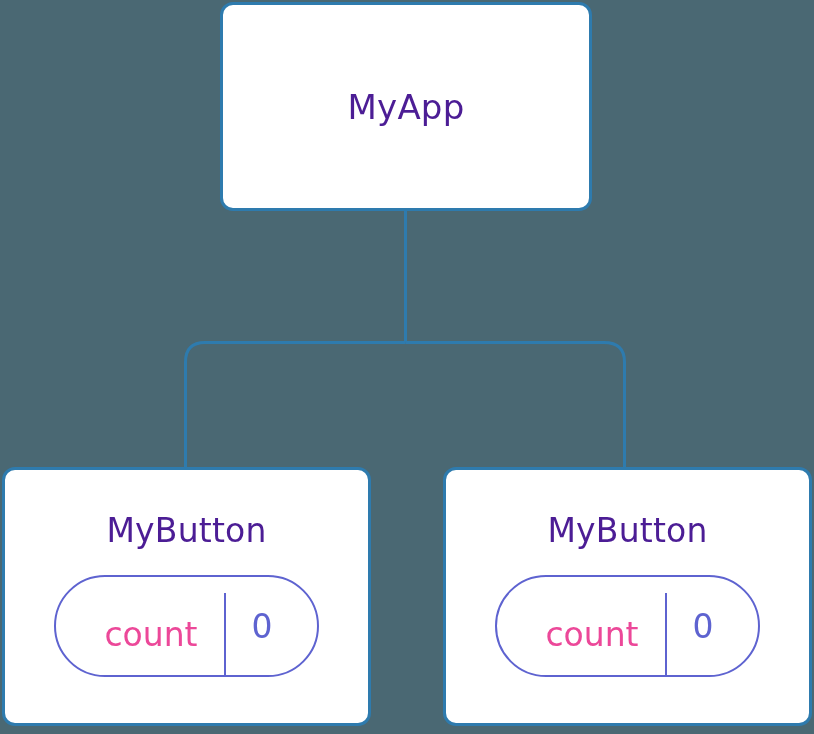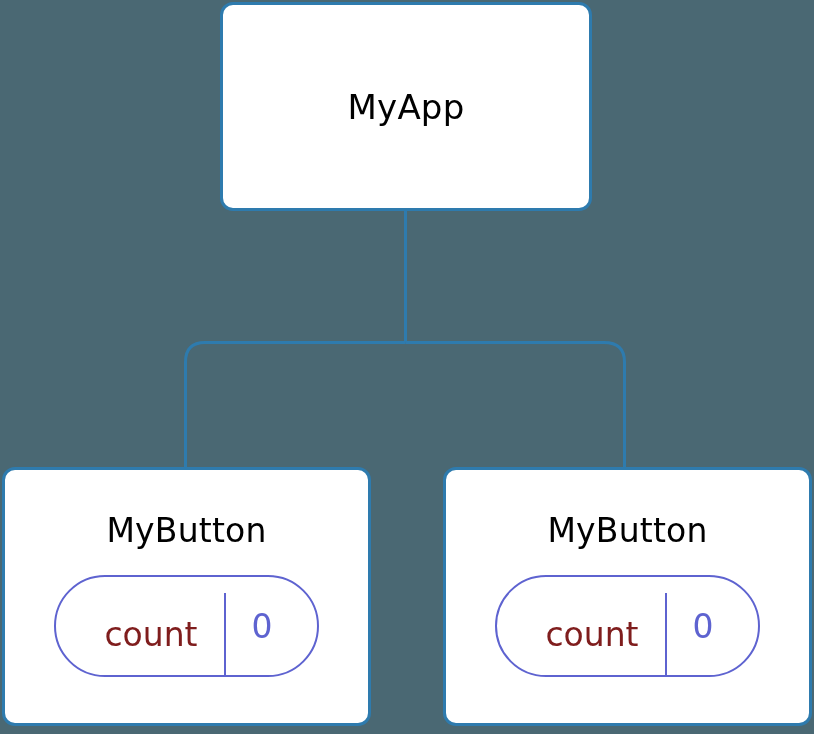--- a/index.html
+++ b/index.html
@@ -55,21 +55,21 @@
   }
   .node-child-right {
     left: 443px;
     top: 467px;
     width: 369px;
     height: 259px;
     padding-top: 44px;
   }
 
   .node-title {
-    color: #000000;
+    color: #4c1d95;
     font-size: 34px;
     line-height: 1;
     letter-spacing: 0.2px;
     white-space: nowrap;
   }
   .node-child-left .node-title,
   .node-child-right .node-title {
     font-size: 33px;
     text-align: center;
   }
@@ -84,21 +84,21 @@
     display: flex;
     align-items: stretch;
     background: #ffffff;
   }
   .state-key {
     display: flex;
     align-items: center;
     justify-content: center;
     padding: 0 26px 0 48px;
     min-width: 125px;
-    color: #7f1d1d;
+    color: #ec4899;
     font-size: 33px;
     border-right: 2px solid #5e63d0;
     box-sizing: border-box;
     margin-top: 16px;
   }
   .state-value {
     display: flex;
     align-items: center;
     justify-content: center;
     padding: 0 44px 0 26px;

